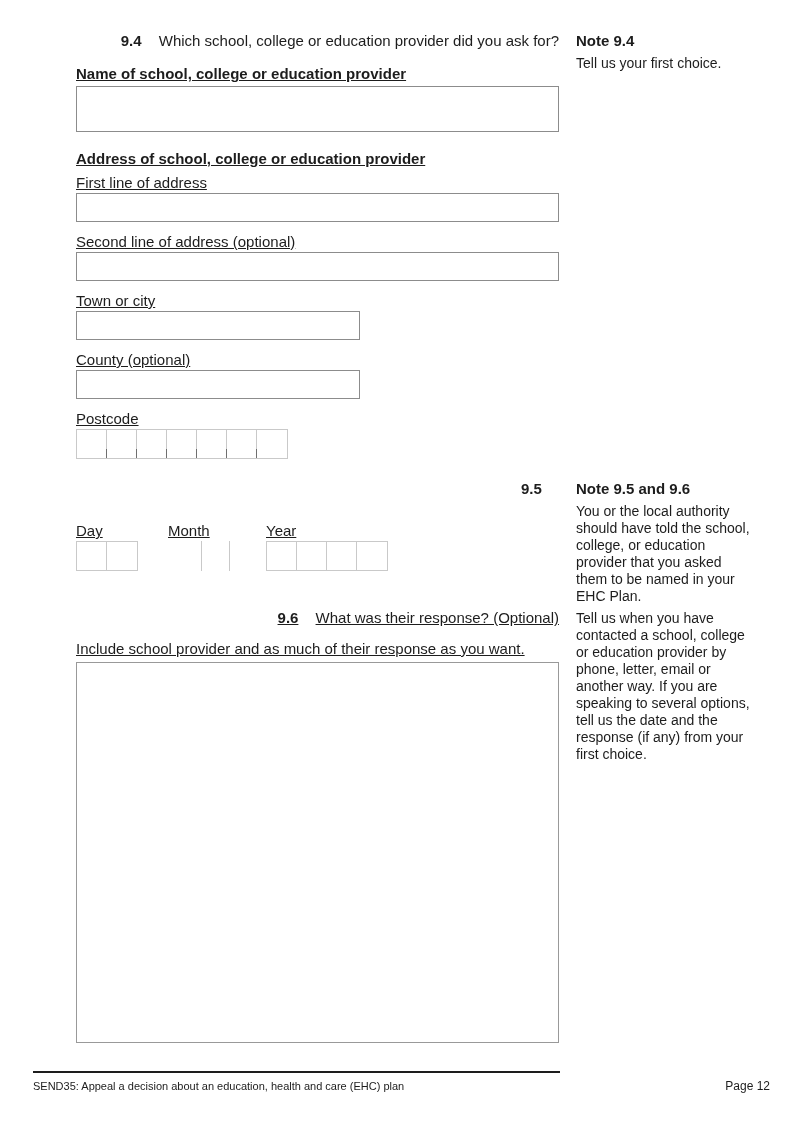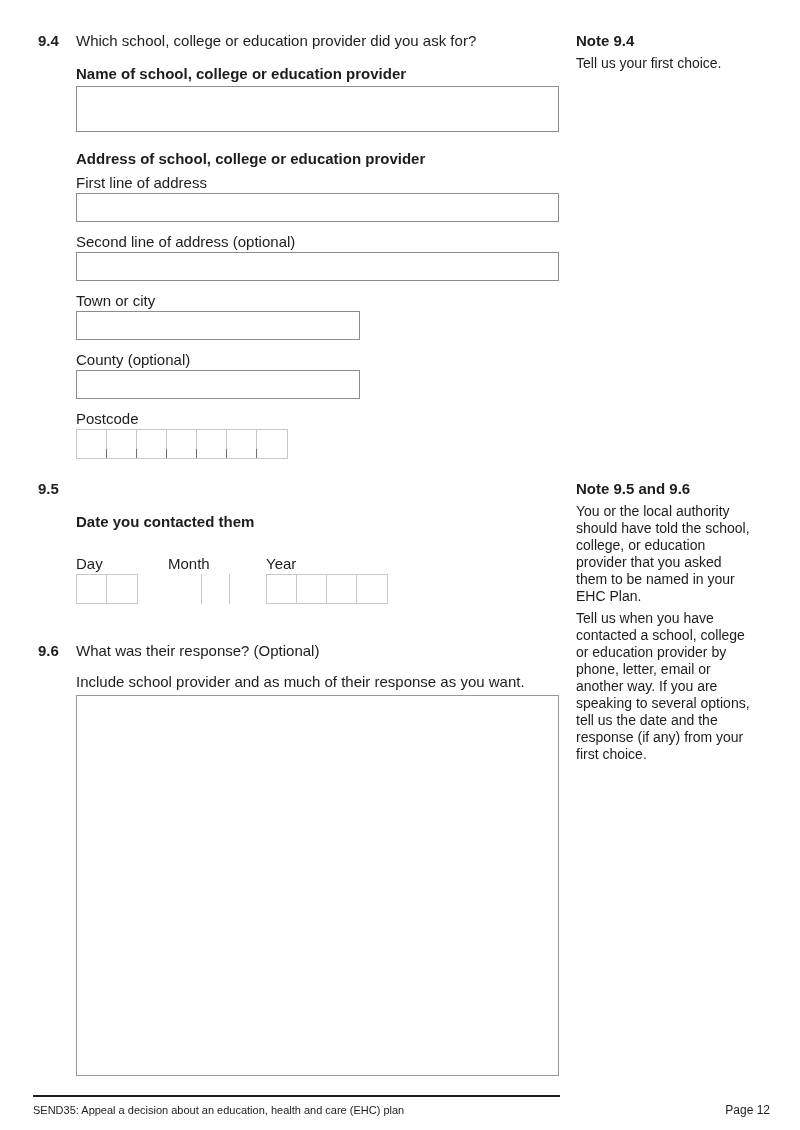--- a/index.html
+++ b/index.html
@@ -10,23 +10,23 @@
     background:#ffffff;
     font-family:"Liberation Sans", sans-serif;
     color:#1d1d1d;
     overflow:hidden;
   }
   .content { padding:31px 0 0 38px; }
   .row { display:flex; align-items:flex-start; }
   .main { width:521px; flex-shrink:0; }
   .notes { width:180px; margin-left:17px; }
 
-  .q-line { display:flex; font-size:15px; line-height:19px; }
+  .q-line { display:flex; font-size:15px; line-height:19px;justify-content:flex-end; }
   .q-num  { font-weight:bold; width:38px; flex-shrink:0; }
-  .q-body { margin-left:38px; }
+  .q-body { margin-left:38px;text-decoration:underline; }
 
   .bold-label  { font-weight:bold; font-size:15px; line-height:19px; }
   .field-label { font-size:15px; line-height:19px; }
 
   .input-lg {
     margin-top:3px; height:46px; width:483px;
     border:1px solid #8c8c8c; background:#fff;
   }
   .input-sm {
     margin-top:1px; height:29px; width:483px;
@@ -62,21 +62,21 @@
   .note-body  { font-size:14px; line-height:17px; margin-top:5px; }
 
   
   .hint { font-size:15px; line-height:17px; margin-top:13px; }
   .textarea-lg {
     margin-top:5px; width:483px; height:381px;
     border:1px solid #999999; background:#fff;
   }
 
   
-  .footer { position:absolute; left:33px; right:30px; top:1095px; }
+  .footer { position:absolute; left:33px; right:30px; top:1071px; }
   .footer-rule { width:527px; border-top:2px solid #1d1d1d; }
   .footer-row { display:flex; justify-content:space-between; align-items:baseline; margin-top:6px; }
   .footer-doc { font-size:11px; }
   .footer-page { font-size:12px;padding-left:24px; }
 </style>
 </head>
 <body>
 
 <div class="page">
   <div class="content">
@@ -132,21 +132,20 @@
         <p class="note-body">Tell us your first choice.</p>
       </aside>
     </div>
 
     <div class="row mt17">
       <div class="main">
         <div class="q-line">
           <span class="q-num">9.5</span>
         </div>
         <div class="q-body">
-          <div class="bold-label mt14">Date you contacted them</div>
           <div class="dmy-labels">
             <div class="slot-day field-label">Day</div>
             <div class="slot-month field-label">Month</div>
             <div class="slot-year field-label">Year</div>
           </div>
           <div class="dmy-combs">
             <div class="slot-day">
               <div class="comb">
                   <span class="cell"></span>
                   <span class="cell"></span>

